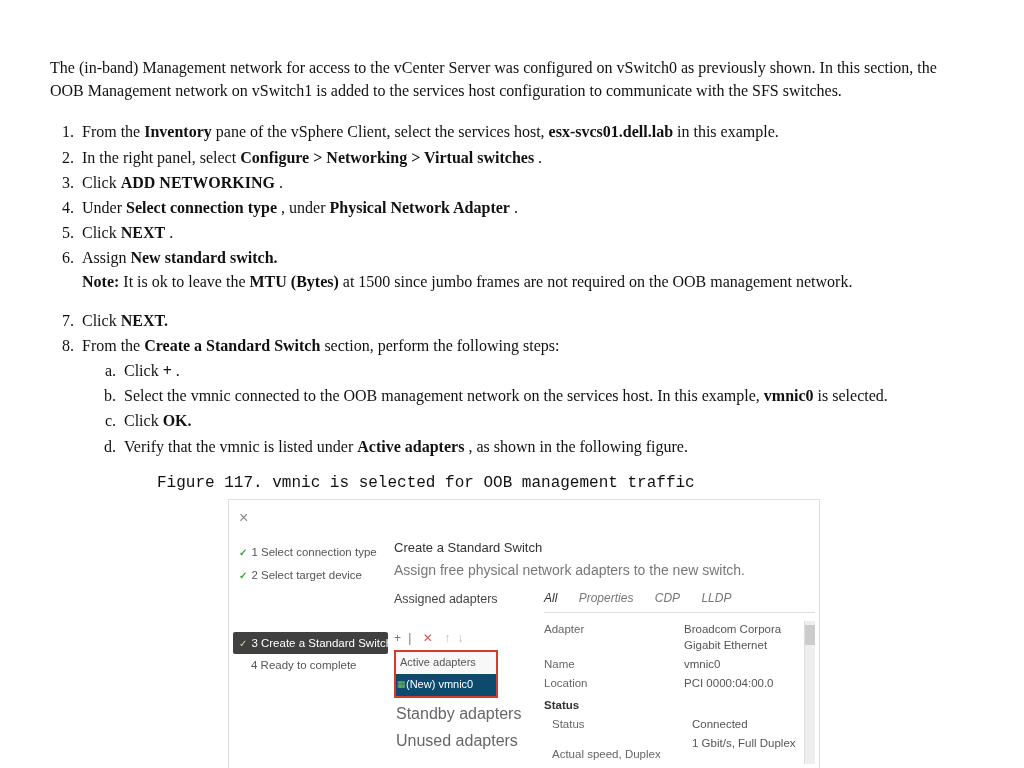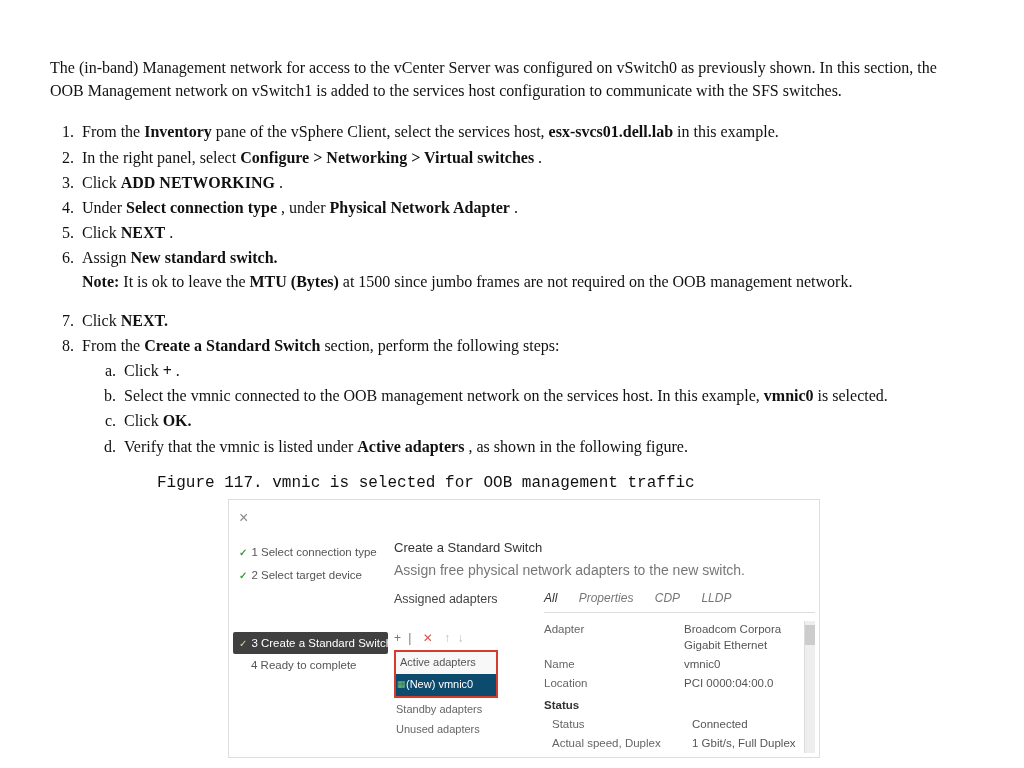--- a/index.html
+++ b/index.html
@@ -49,21 +49,21 @@
   .wm-row { display:flex; }
   .wm-left { width:150px; }
   .assigned-h { font-size:12.5px; color:#444; margin-bottom:22px;}
   .toolbar { color:#777; font-size:12px; margin-bottom:2px; letter-spacing:2px;}
   .toolbar .tx { color:#d9534f; margin:0 4px; }
   .toolbar .arrow { color:#bbb; }
   .adapter-box { border:2px solid #d43c2e; padding:0; width:100px; background:#fff;}
   .adapter-box .hd { font-size:11px; padding:3px 4px; color:#555; background:#f8f8f8;}
   .adapter-box .sel { background:#0c4a6e; color:#fff; padding:3px 4px 3px 10px; font-size:11px; position:relative;}
   .adapter-box .sel::before{ content:"▦"; color:#6fbf6f; font-size:9px; position:absolute; left:1px; top:4px;}
-  .small-line { font-size:11px; color:#666; padding:4px 0 0 2px;}
+  .small-line { font-size:16px; color:#666; padding:4px 0 0 2px;}
   .wm-right { flex:1; }
   .tabs { font-size:12px; color:#777; border-bottom:1px solid #ddd; padding-bottom:4px; margin-bottom:8px;font-style:italic;}
   .tabs span { margin-right:18px; }
   .tabs .act { color:#333; }
   .kv { display:flex; font-size:11.5px; color:#666; margin-bottom:2px;}
   .kv .k { width:140px; }
   .kv .v { flex:1; color:#555; }
   .status-h { font-size:11.5px; color:#333; font-weight:bold; margin:6px 0 2px 0;}
   .scrollbar { width:10px; background:#eee; border-left:1px solid #ddd;}
   .scrollbar .thumb{ background:#ccc; height:20px; margin-top:4px;}
@@ -150,21 +150,21 @@
               <div class="kv">
                     <div class="k">Location</div>
                     <div class="v">PCI 0000:04:00.0</div>
                   </div>
               <div class="status-h">Status</div>
               <div class="kv">
                     <div class="k" style="padding-left:8px;">Status</div>
                     <div class="v">Connected</div>
                   </div>
               <div class="kv">
-                    <div class="k" style="padding-left:8px;">Actual speed, Duplex</div>
+                    <div class="k" style="padding-left:8px;margin-top:11px;">Actual speed, Duplex</div>
                     <div class="v">1 Gbit/s, Full Duplex</div>
                   </div>
 
             </div>
             <div class="scrollbar">
                   <div class="thumb"></div>
                 </div>
           </div>
         </div>
       </div>

